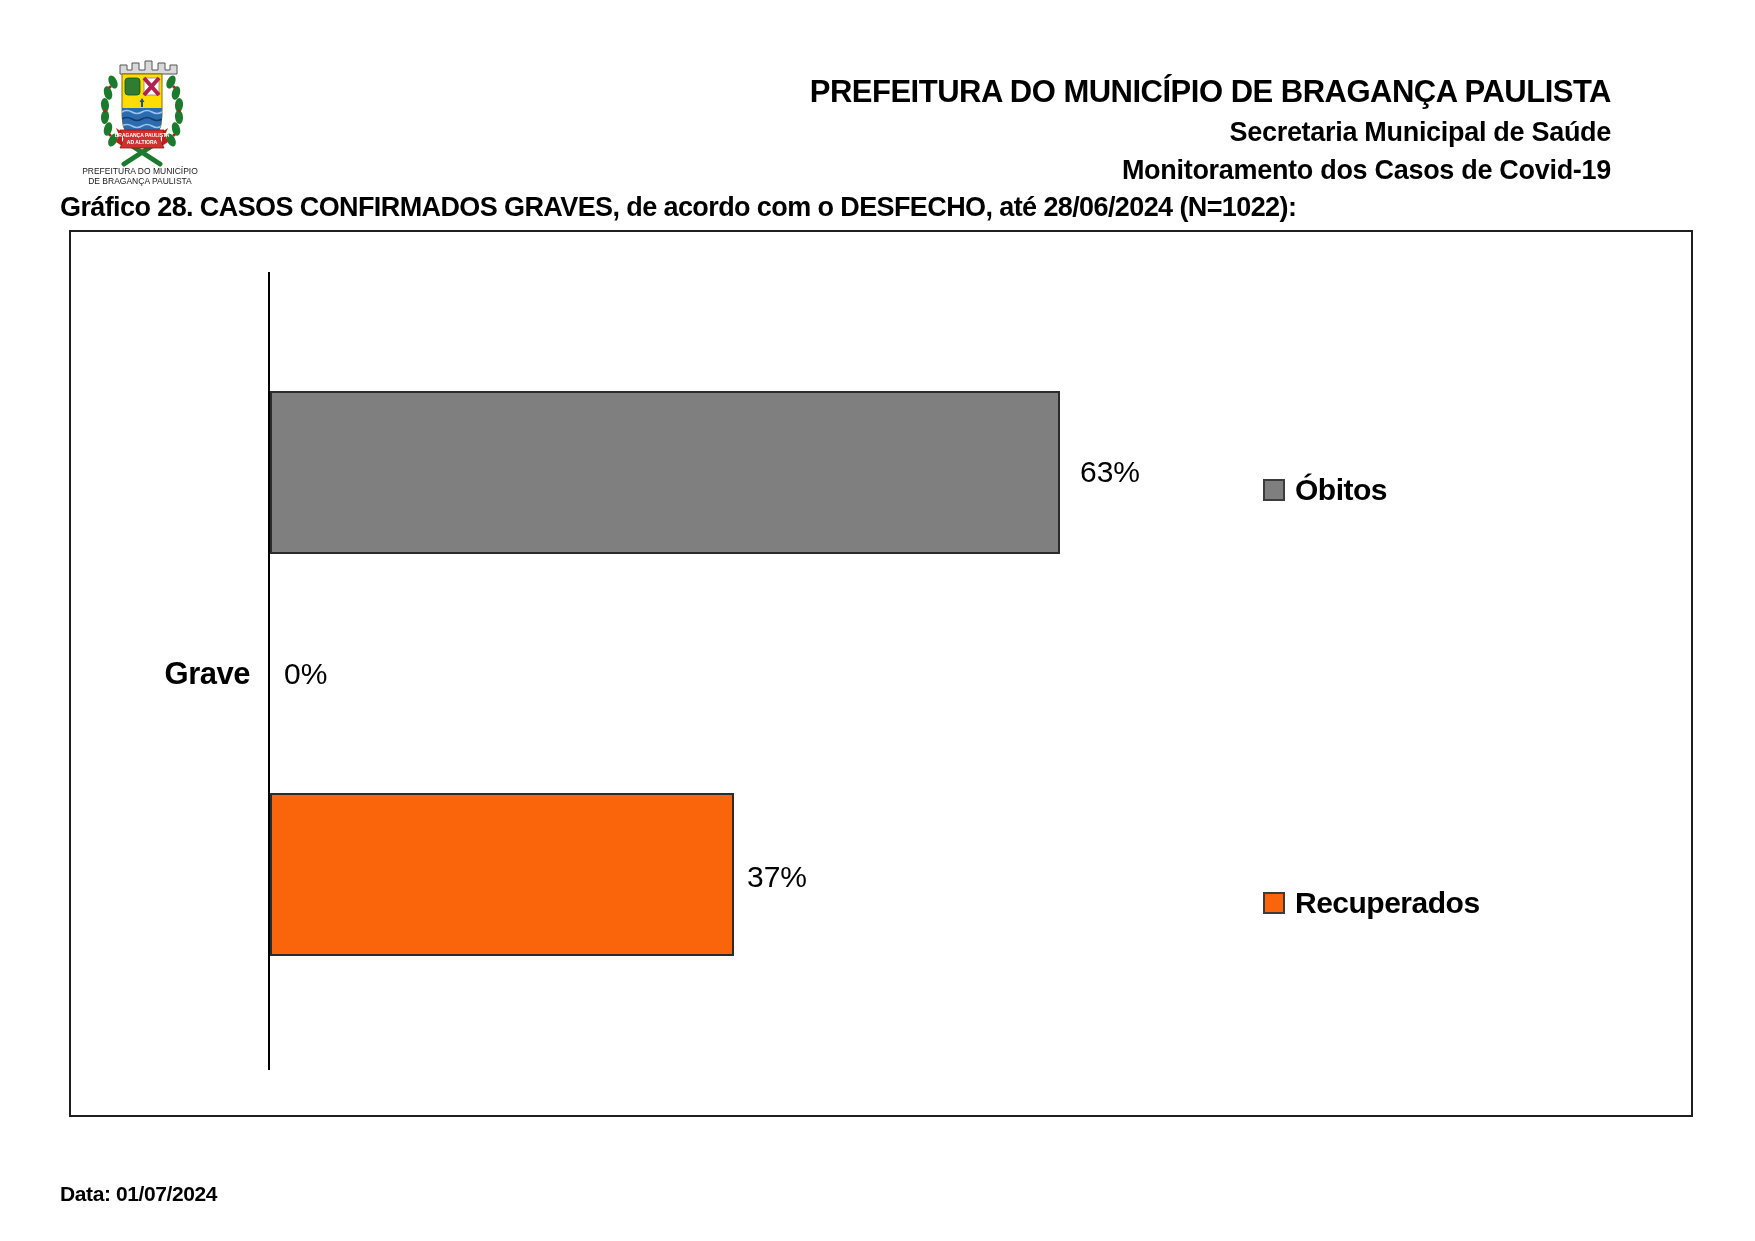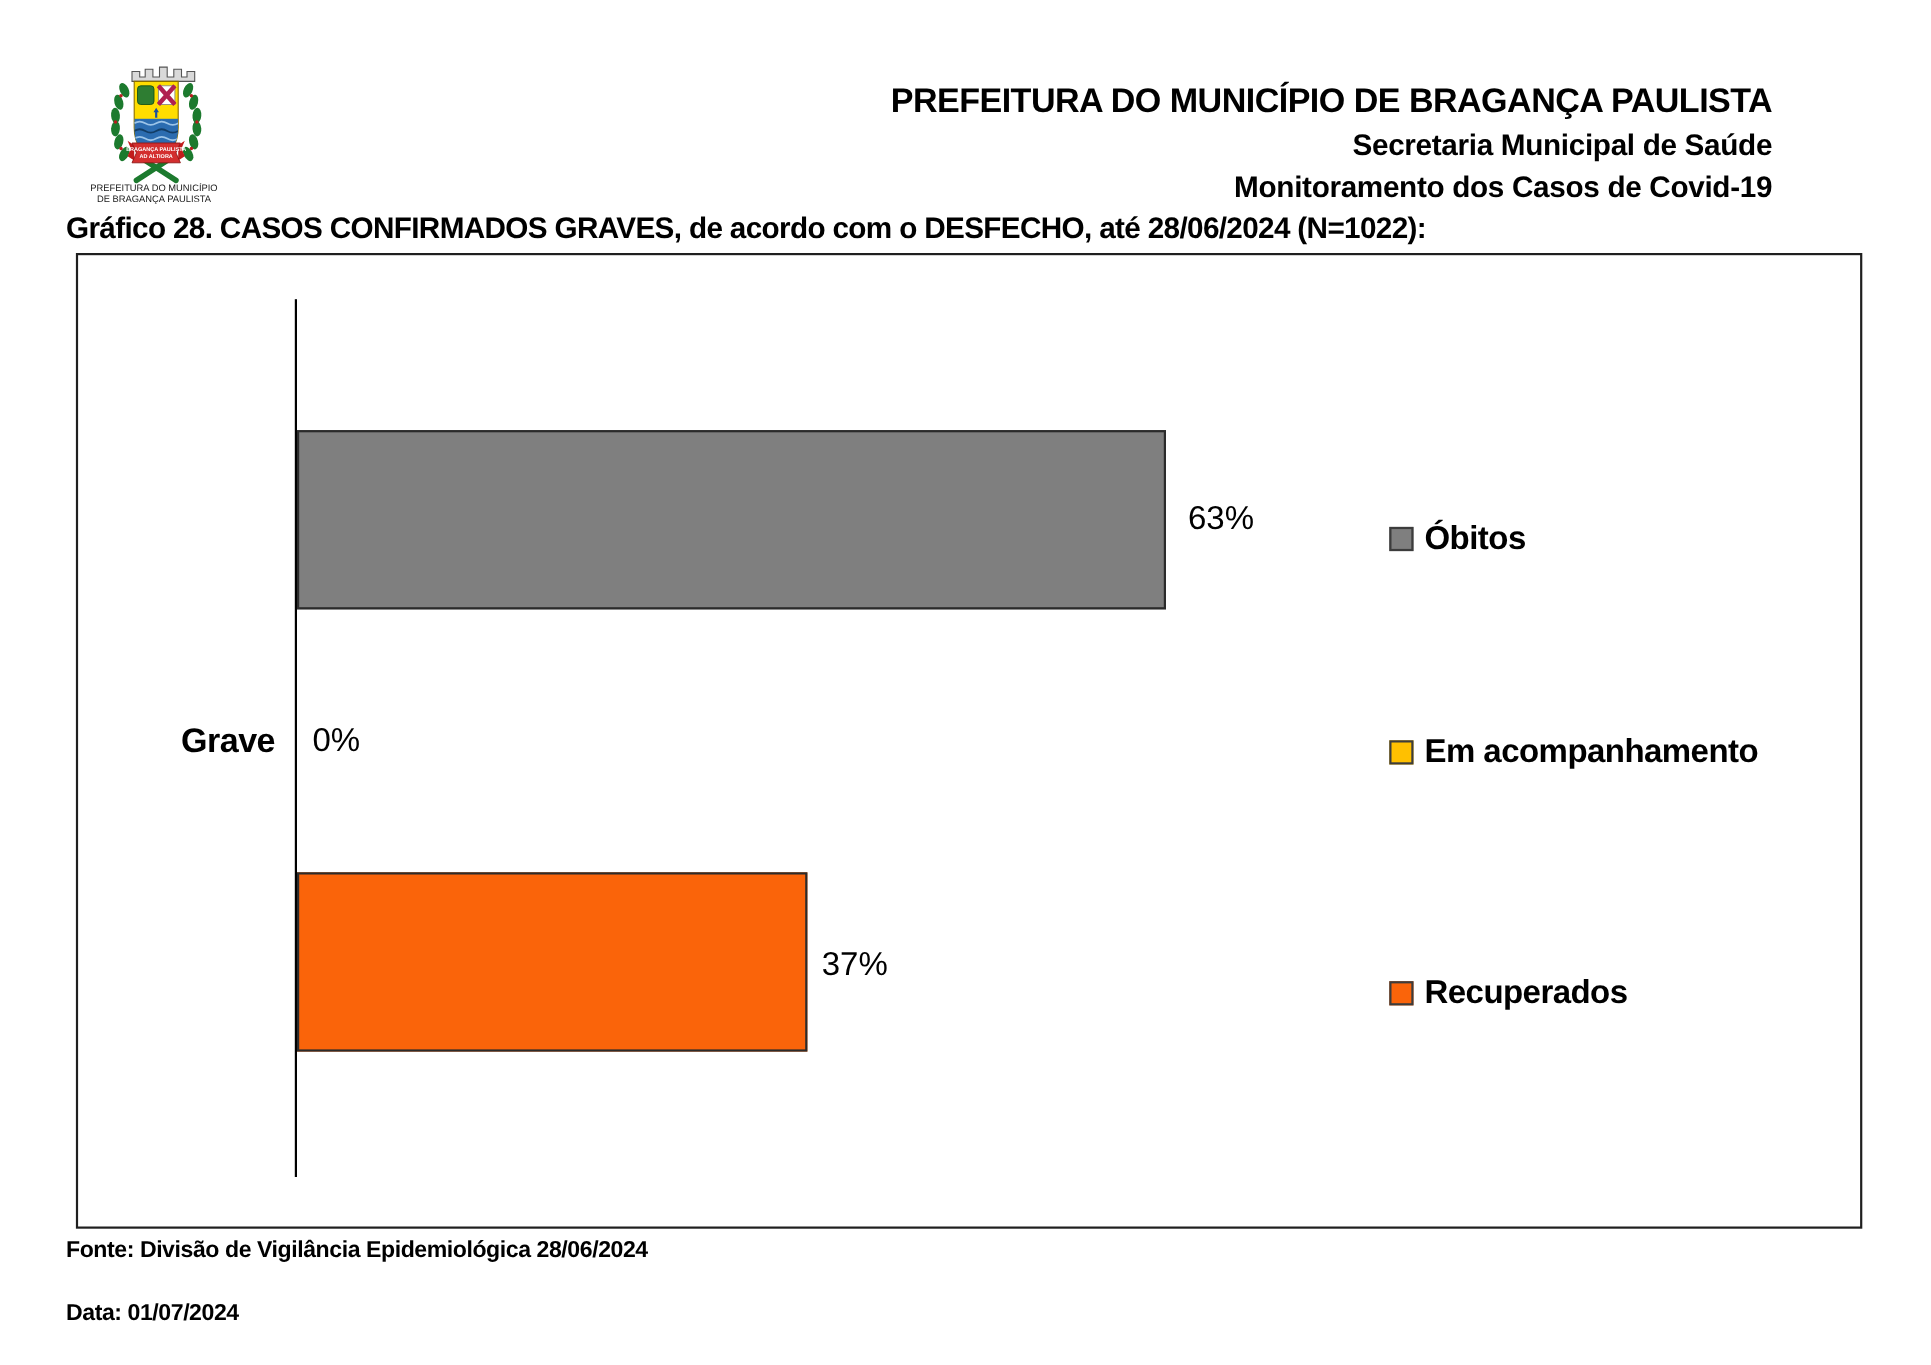--- a/index.html
+++ b/index.html
@@ -132,25 +132,20 @@
   <div class="abs bar bar-recuperados" style="width: 464px; background: rgb(250, 100, 10);"></div>
 
   <div class="abs val-label val-63">63%</div>
   <div class="abs val-label val-0">0%</div>
   <div class="abs val-label val-37">37%</div>
 
   <div class="abs legend-item li-1">
     <span class="swatch" style="background: rgb(127, 127, 127);"></span>
     <span class="legend-label">Óbitos</span>
   </div>
-  <div class="abs legend-item li-2">
-    <span class="swatch" style="background: rgb(255, 192, 0);"></span>
-    <span class="legend-label">Em acompanhamento</span>
-  </div>
   <div class="abs legend-item li-3">
     <span class="swatch" style="background: rgb(250, 100, 10);"></span>
     <span class="legend-label">Recuperados</span>
   </div>
 
-  <div class="abs footer-line f1">Fonte: Divisão de Vigilância Epidemiológica 28/06/2024</div>
   <div class="abs footer-line f3">Data: 01/07/2024</div>
 
 </div>
 
 </body></html>

